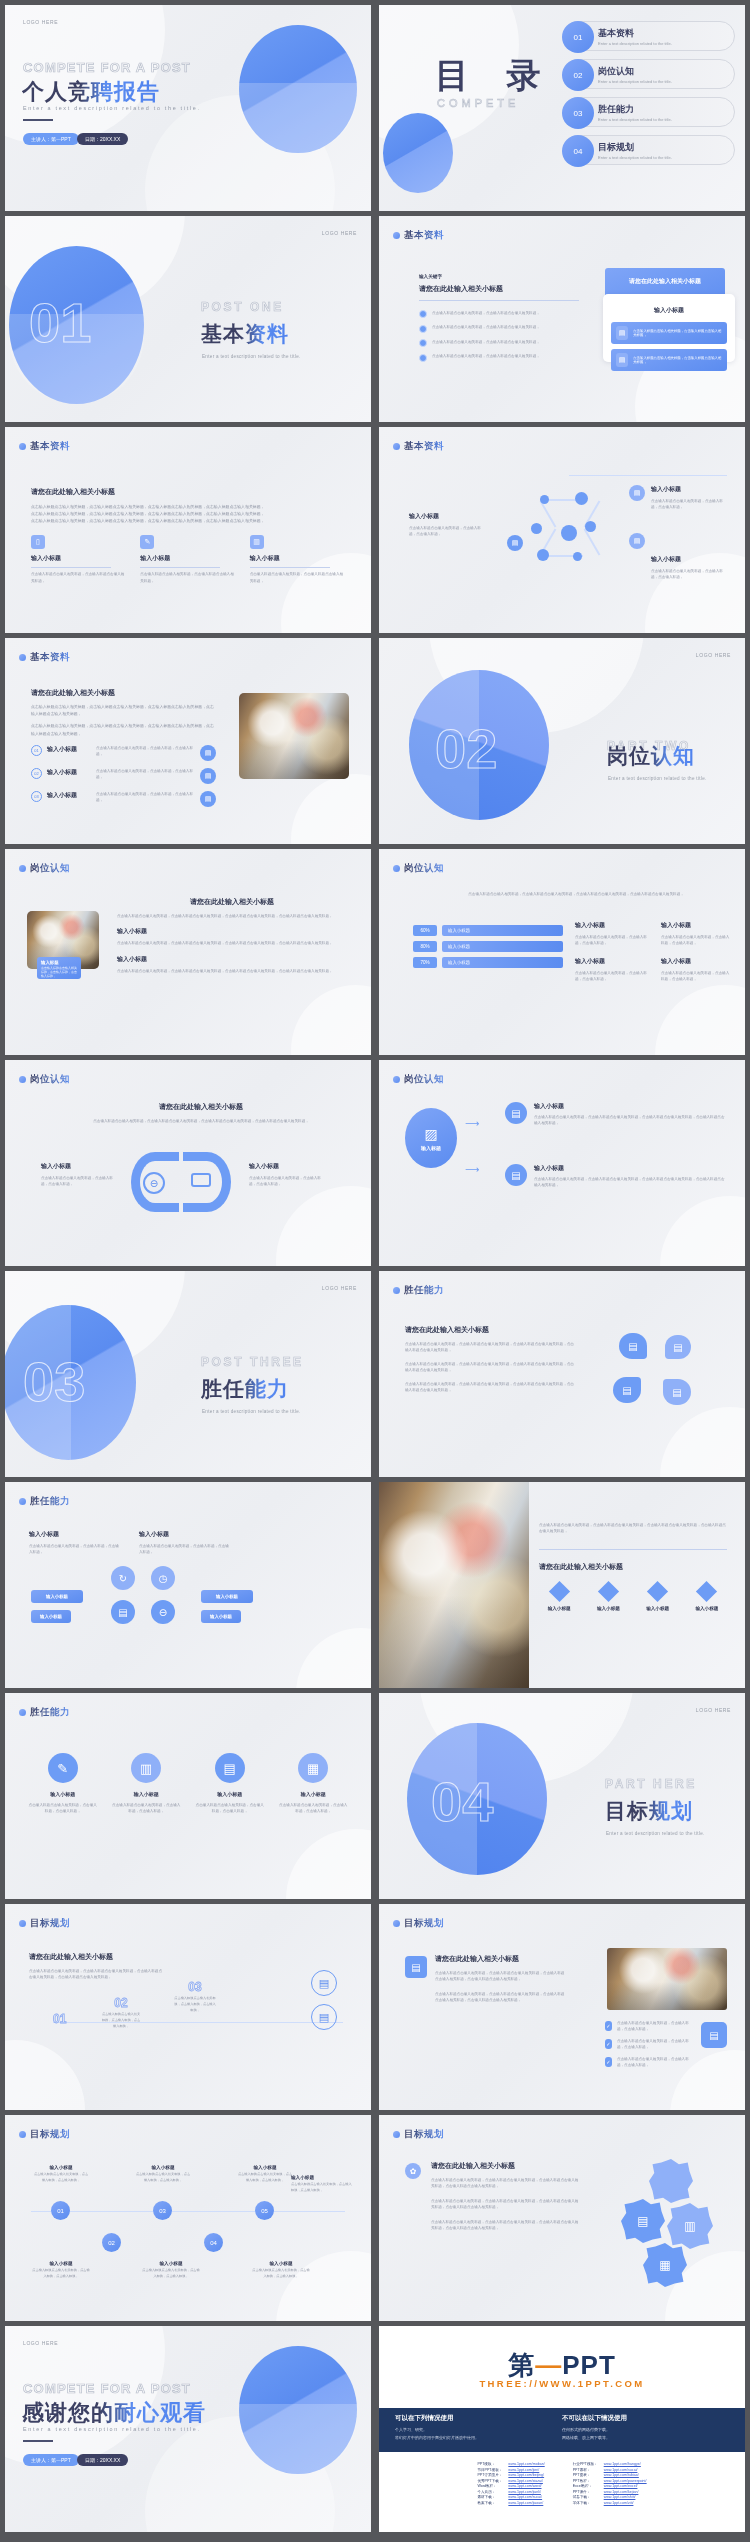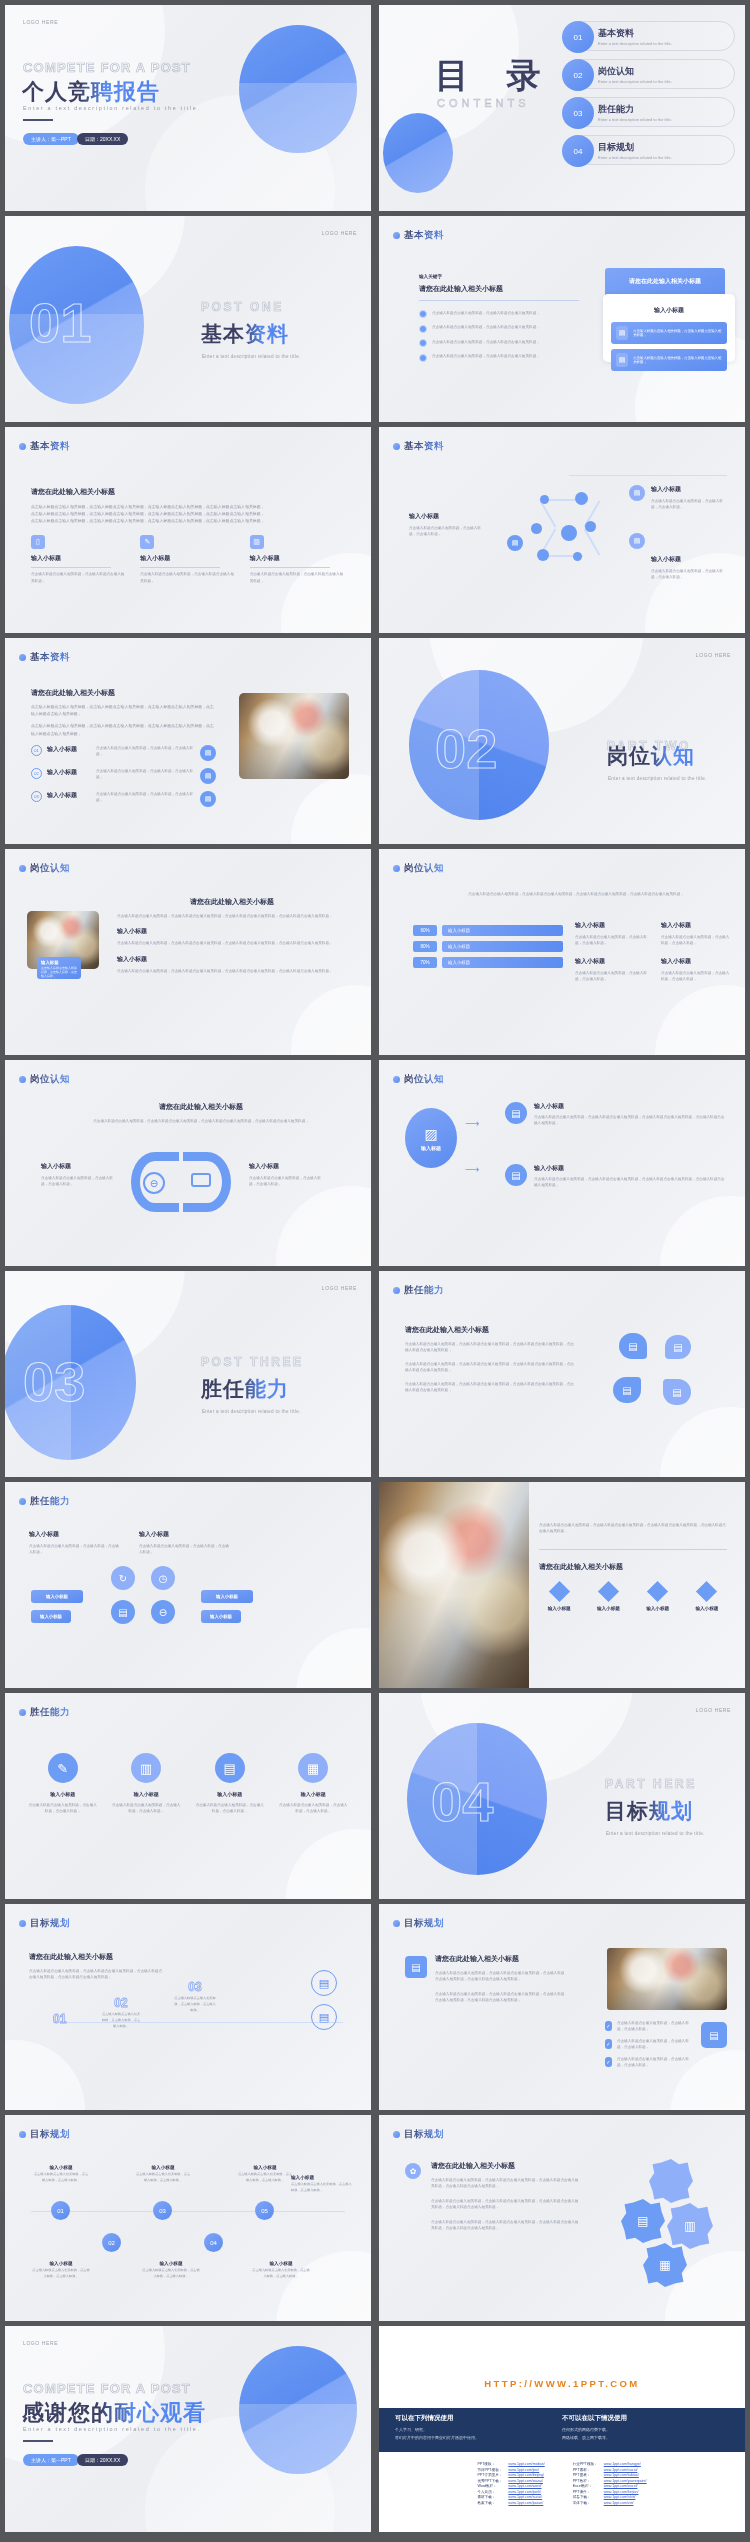--- a/index.html
+++ b/index.html
@@ -229,21 +229,21 @@
     <div class="cov-desc">Enter a text description related to the title.</div>
     <div class="cov-rule"></div>
     <div class="pill a">主讲人：第一PPT</div>
     <div class="pill b">日期：20XX.XX</div>
   </div>
 
   <div class="slide">
     <div class="blob pale" style="width:200px;height:200px;left:-60px;top:-60px"></div>
     <div class="bigcircle" style="width:70px;height:80px;left:4px;top:108px"></div>
     <div class="mu">目 录</div>
-    <div class="contents-en">CONTENTS</div>
+    <div class="contents-en">COMPETE</div>
     <div class="toc">
       <div class="toc-row">
         <div class="toc-num">01</div>
         <div class="toc-t">基本资料</div>
         <div class="toc-d">Enter a text description related to the title.</div>
       </div>
       <div class="toc-row">
         <div class="toc-num">02</div>
         <div class="toc-t">岗位认知</div>
         <div class="toc-d">Enter a text description related to the title.</div>
@@ -797,21 +797,24 @@
     <div class="logo-here" style="left:18px;top:14px">LOGO HERE</div>
     <div class="cov-sub">COMPETE FOR A POST</div>
     <div class="cov-title">感谢您的耐心观看</div>
     <div class="cov-desc">Enter a text description related to the title.</div>
     <div class="cov-rule"></div>
     <div class="pill a">主讲人：第一PPT</div>
     <div class="pill b">日期：20XX.XX</div>
   </div>
 
   <div class="slide ppt-slide">
-    <div class="ppt-url">HTTP://WWW.1PPT.COM</div>
+    <div class="ppt-logo">
+      <span>第</span><span class="dash">—</span><span>PPT</span>
+    </div>
+    <div class="ppt-url">THREE://WWW.1PPT.COM</div>
     <div class="ppt-band">
       <div class="col">
         <h5>可以在下列情况使用</h5>
         <li>个人学习、研究。</li>
         <li>将幻灯片中的内容用于商业幻灯片播放中使用。</li>
       </div>
       <div class="col">
         <h5>不可以在以下情况使用</h5>
         <li>任何形式的网络付费下载。</li>
         <li>网络转载、放上网下载等。</li>

